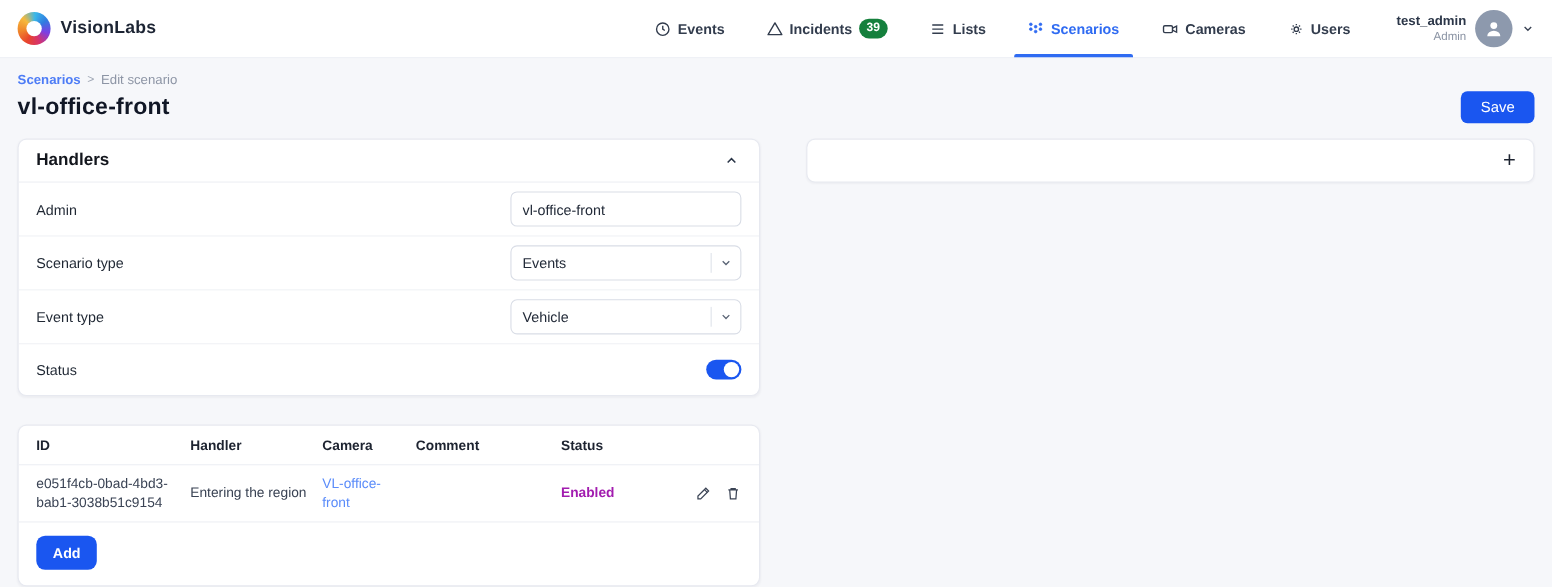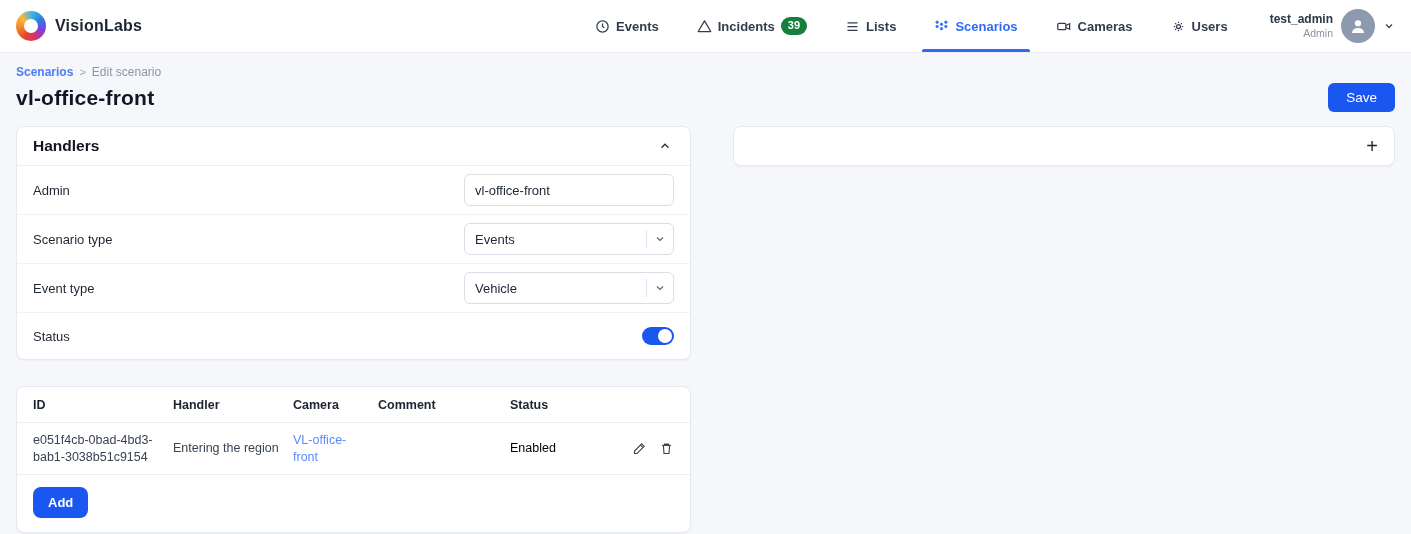--- a/index.html
+++ b/index.html
@@ -106,21 +106,21 @@
   
   .table-header, .table-row {
     display:grid; grid-template-columns:140px 120px 85px 132px 1fr 52px;
     padding:0 16px; align-items:center;
   }
   .table-header { height:36px; border-bottom:1px solid #edeff4; }
   .th { font-size:12.5px; font-weight:700; color:#1d2330; }
   .table-row { min-height:52px; border-bottom:1px solid #edeff4; padding-top:8px; padding-bottom:8px; }
   .td { font-size:12.5px; color:#3a4354; line-height:1.35; padding-right:14px; word-break:break-word; }
   .td-link { color:#5b8cfa; cursor:pointer; }
-  .td-status { color:#000000; font-weight:400; }
+  .td-status { color:#a21caf; font-weight:700; }
   .row-actions { display:flex; align-items:center; gap:12px; justify-content:flex-end; }
   .icon-btn { background:none; border:none; cursor:pointer; padding:0; display:flex; }
   .table-footer { padding:12px 16px 14px 16px; }
   .btn-add {
     background:#1a56f0; color:#fff; border:none; border-radius:8px;
     font-family:"Liberation Sans", sans-serif;
     font-size:13px; font-weight:600; padding:8px 15px; cursor:pointer;
   }
   
   .linked-body {

